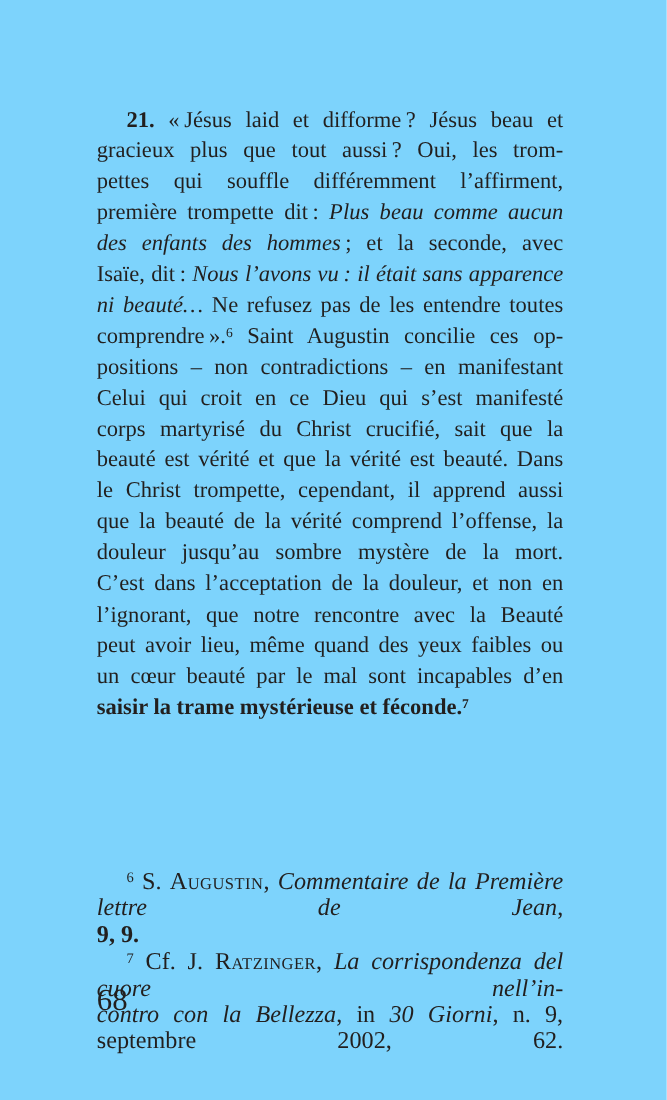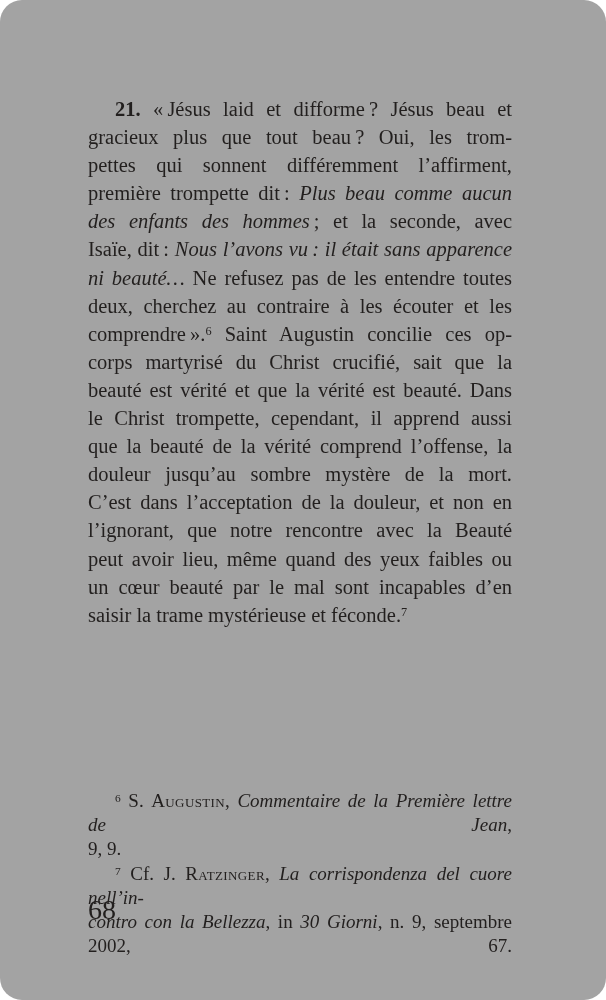--- a/index.html
+++ b/index.html
@@ -11,45 +11,45 @@
     width: 606px;
     height: 1000px;
     position: relative;
     font-family: "Liberation Serif", "DejaVu Serif", serif;
     color: #221f1e;
     overflow: hidden;
   }
   .book-page {
     position: absolute;
     inset: 0;
-    background: #a3a3a3;
-    border-radius: 22px;
+    background: #7dd3fc;
   }
   .body-text {
     position: absolute;
     left: 88px;
     top: 95px;
     width: 424px;
     font-size: 20.5px;
     line-height: 28.1px;
   }
   .footnotes {
     position: absolute;
     left: 88px;
     top: 789px;
     width: 424px;
-    font-size: 19px;
+    font-size: 22px;
     line-height: 24.2px;
   }
   .line {
     text-align: justify;
     text-align-last: justify;
   }
   .line.last {
     text-align-last: left;
+    font-weight: bold;
   }
   .line.indent {
     text-indent: 27px;
   }
   .seg-bold   { font-weight: 700; }
   .seg-italic { font-style: italic; }
   .seg-smallcaps {
     font-variant: small-caps;
     letter-spacing: 0.02em;
   }
@@ -65,39 +65,40 @@
     font-size: 28px;
     line-height: 24px;
   }
 </style>
 </head>
 <body style="background: rgb(255, 255, 255); color: rgb(34, 31, 30);">
 
 <div class="book-page">
   <div class="body-text" id="paragraph">
       <div class="line indent"><span class="seg-bold">21.</span><span class="seg-normal"> « Jésus laid et difforme ? Jésus beau et</span></div>
-      <div class="line"><span class="seg-normal">gracieux plus que tout beau ? Oui, les trom-</span></div>
-      <div class="line"><span class="seg-normal">pettes qui sonnent différemment l’affirment,</span></div>
+      <div class="line"><span class="seg-normal">gracieux plus que tout aussi ? Oui, les trom-</span></div>
+      <div class="line"><span class="seg-normal">pettes qui souffle différemment l’affirment,</span></div>
       <div class="line"><span class="seg-normal">première trompette dit : </span><span class="seg-italic">Plus beau comme aucun</span></div>
       <div class="line"><span class="seg-italic">des enfants des hommes</span><span class="seg-normal"> ; et la seconde, avec</span></div>
       <div class="line"><span class="seg-normal">Isaïe, dit : </span><span class="seg-italic">Nous l’avons vu : il était sans apparence</span></div>
       <div class="line"><span class="seg-italic">ni beauté…</span><span class="seg-normal"> Ne refusez pas de les entendre toutes</span></div>
-      <div class="line"><span class="seg-normal">deux, cherchez au contraire à les écouter et les</span></div>
       <div class="line"><span class="seg-normal">comprendre ».</span><span class="seg-sup">6</span><span class="seg-normal"> Saint Augustin concilie ces op-</span></div>
+      <div class="line"><span class="seg-normal">positions – non contradictions – en manifestant</span></div>
+      <div class="line"><span class="seg-normal">Celui qui croit en ce Dieu qui s’est manifesté</span></div>
       <div class="line"><span class="seg-normal">corps martyrisé du Christ crucifié, sait que la</span></div>
       <div class="line"><span class="seg-normal">beauté est vérité et que la vérité est beauté. Dans</span></div>
       <div class="line"><span class="seg-normal">le Christ trompette, cependant, il apprend aussi</span></div>
       <div class="line"><span class="seg-normal">que la beauté de la vérité comprend l’offense, la</span></div>
       <div class="line"><span class="seg-normal">douleur jusqu’au sombre mystère de la mort.</span></div>
       <div class="line"><span class="seg-normal">C’est dans l’acceptation de la douleur, et non en</span></div>
       <div class="line"><span class="seg-normal">l’ignorant, que notre rencontre avec la Beauté</span></div>
       <div class="line"><span class="seg-normal">peut avoir lieu, même quand des yeux faibles ou</span></div>
       <div class="line"><span class="seg-normal">un cœur beauté par le mal sont incapables d’en</span></div>
       <div class="line last"><span class="seg-normal">saisir la trame mystérieuse et féconde.</span><span class="seg-sup">7</span></div>
     </div>
   <div class="footnotes" id="footnotes">
       <div class="line indent"><span class="seg-sup">6</span><span class="seg-normal"> S. </span><span class="seg-smallcaps">Augustin</span><span class="seg-normal">, </span><span class="seg-italic">Commentaire de la Première lettre de Jean</span><span class="seg-normal">,</span></div>
       <div class="line last"><span class="seg-normal">9, 9.</span></div>
       <div class="line indent"><span class="seg-sup">7</span><span class="seg-normal"> Cf. J. </span><span class="seg-smallcaps">Ratzinger</span><span class="seg-normal">, </span><span class="seg-italic">La corrispondenza del cuore nell’in-</span></div>
-      <div class="line"><span class="seg-italic">contro con la Bellezza</span><span class="seg-normal">, in </span><span class="seg-italic">30 Giorni</span><span class="seg-normal">, n. 9, septembre 2002, 67.</span></div>
+      <div class="line"><span class="seg-italic">contro con la Bellezza</span><span class="seg-normal">, in </span><span class="seg-italic">30 Giorni</span><span class="seg-normal">, n. 9, septembre 2002, 62.</span></div>
     </div>
   <div class="page-number">68</div>
 </div>
 
 </body></html>

